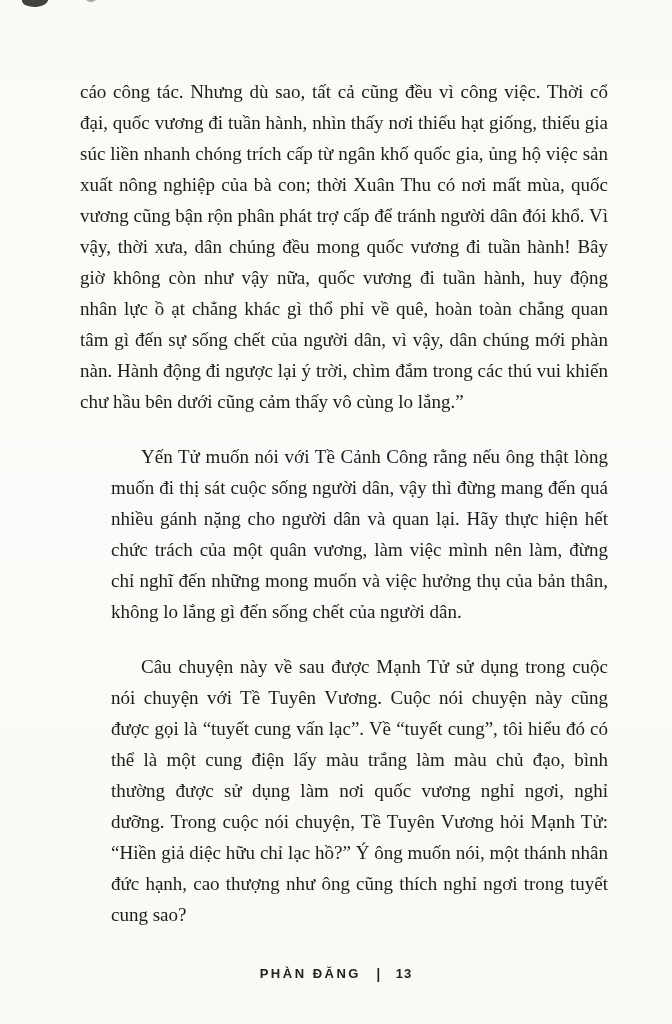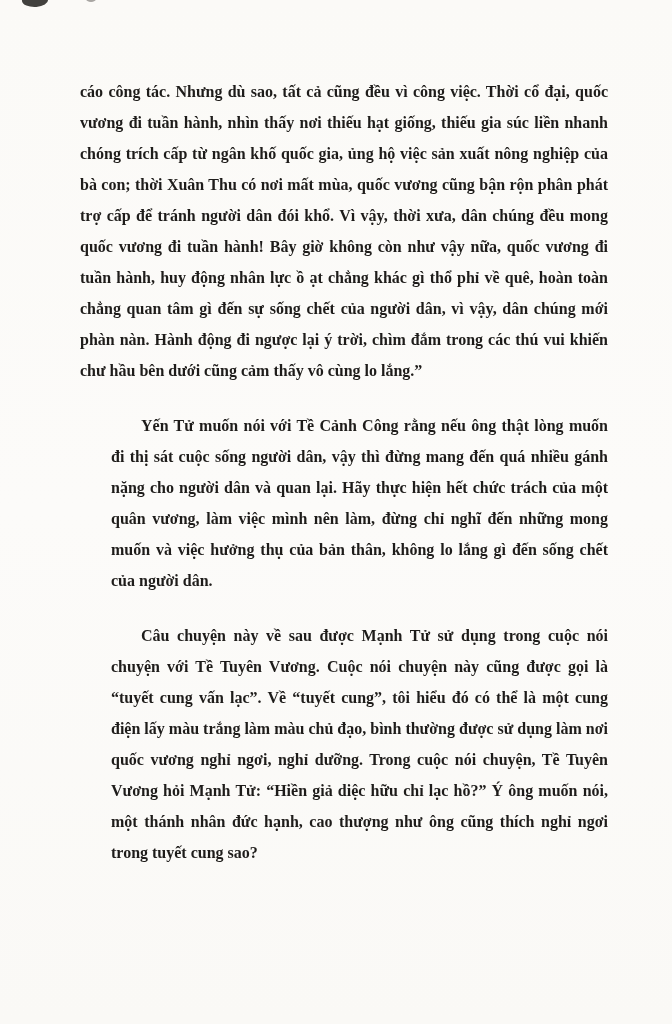--- a/index.html
+++ b/index.html
@@ -39,24 +39,24 @@
     background: #55524d;
     border-radius: 50%;
     opacity: 0.5;
   }
   .text-block {
     position: absolute;
     left: 80px;
     top: 76px;
     width: 528px;
     color: #1e1c1a;
-    font-size: 16px;
+    font-size: 19px;
     line-height: 31px;
     text-align: justify;
-    font-weight: 700;
+    font-weight: 400;
     -webkit-font-smoothing: antialiased;
   }
   .text-block p {
     margin: 0 0 24px 0;
   }
   .text-block p.indent {
     text-indent: 30px;
     margin-left: 31px;
   }
   .footer {
@@ -90,14 +90,19 @@
 
   <div class="scan-mark"></div>
   <div class="scan-mark-2"></div>
 
   <div class="text-block">
     <p>cáo công tác. Nhưng dù sao, tất cả cũng đều vì công việc. Thời cổ đại, quốc vương đi tuần hành, nhìn thấy nơi thiếu hạt giống, thiếu gia súc liền nhanh chóng trích cấp từ ngân khố quốc gia, ủng hộ việc sản xuất nông nghiệp của bà con; thời Xuân Thu có nơi mất mùa, quốc vương cũng bận rộn phân phát trợ cấp để tránh người dân đói khổ. Vì vậy, thời xưa, dân chúng đều mong quốc vương đi tuần hành! Bây giờ không còn như vậy nữa, quốc vương đi tuần hành, huy động nhân lực ồ ạt chẳng khác gì thổ phỉ về quê, hoàn toàn chẳng quan tâm gì đến sự sống chết của người dân, vì vậy, dân chúng mới phàn nàn. Hành động đi ngược lại ý trời, chìm đắm trong các thú vui khiến chư hầu bên dưới cũng cảm thấy vô cùng lo lắng.”</p>
     <p class="indent">Yến Tử muốn nói với Tề Cảnh Công rằng nếu ông thật lòng muốn đi thị sát cuộc sống người dân, vậy thì đừng mang đến quá nhiều gánh nặng cho người dân và quan lại. Hãy thực hiện hết chức trách của một quân vương, làm việc mình nên làm, đừng chỉ nghĩ đến những mong muốn và việc hưởng thụ của bản thân, không lo lắng gì đến sống chết của người dân.</p>
     <p class="indent">Câu chuyện này về sau được Mạnh Tử sử dụng trong cuộc nói chuyện với Tề Tuyên Vương. Cuộc nói chuyện này cũng được gọi là “tuyết cung vấn lạc”. Về “tuyết cung”, tôi hiểu đó có thể là một cung điện lấy màu trắng làm màu chủ đạo, bình thường được sử dụng làm nơi quốc vương nghỉ ngơi, nghỉ dưỡng. Trong cuộc nói chuyện, Tề Tuyên Vương hỏi Mạnh Tử: “Hiền giả diệc hữu chỉ lạc hồ?” Ý ông muốn nói, một thánh nhân đức hạnh, cao thượng như ông cũng thích nghỉ ngơi trong tuyết cung sao?</p>
   </div>
 
+  <div class="footer">
+    <span class="author">PHÀN ĐĂNG</span>
+    <span class="sep">|</span>
+    <span class="pagenum">13</span>
+  </div>
 
 </div>
 
 </body></html>

